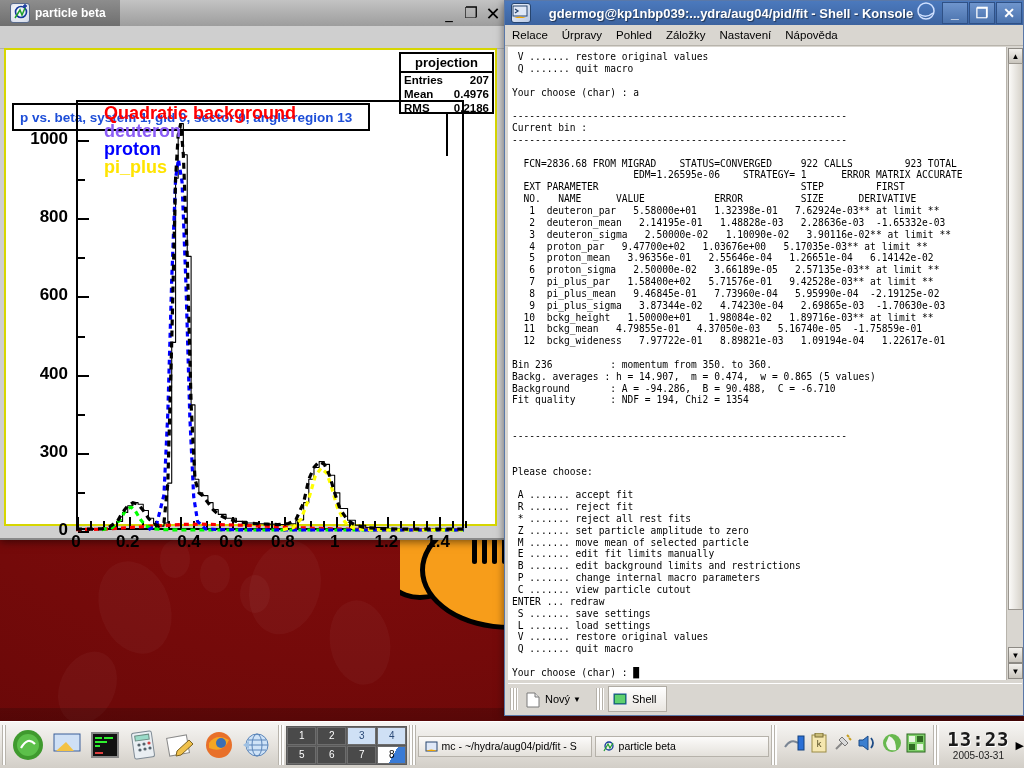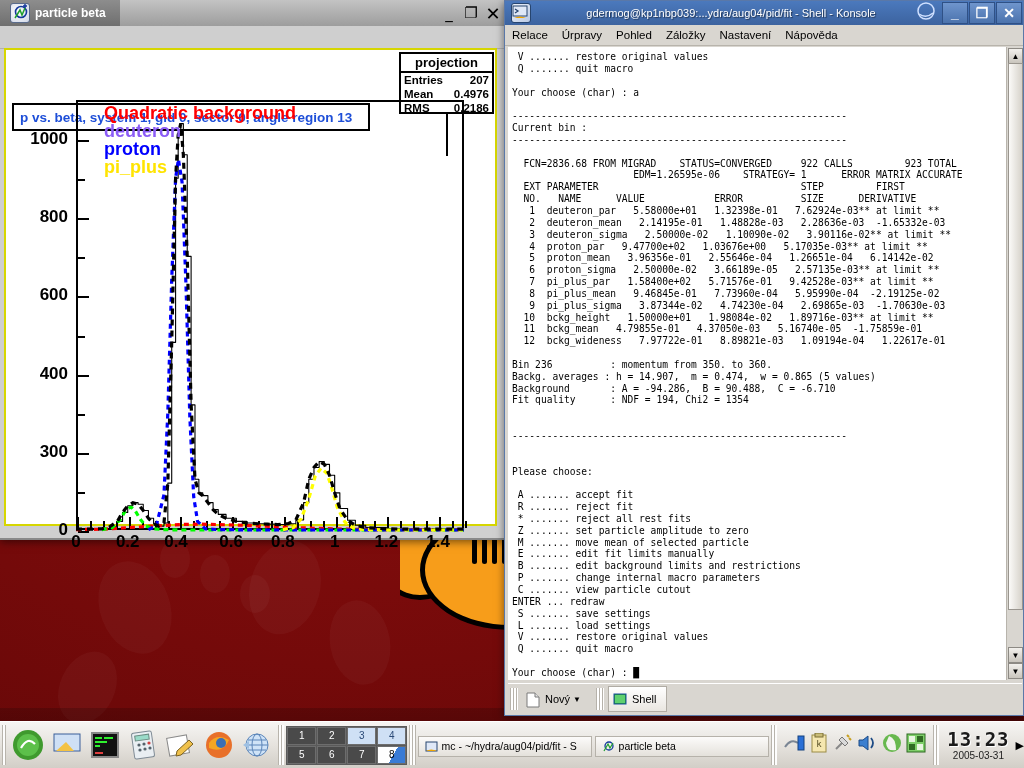--- a/index.html
+++ b/index.html
@@ -64,21 +64,21 @@
   .ytick{position:absolute;left:0;height:2px;background:#000;}
   .xtick{position:absolute;bottom:0;width:2px;background:#000;}
 
   .legend{position:absolute;left:72px;top:52px;font-size:18px;font-weight:bold;line-height:18px;}
 
   
   #kon{left:504px;top:0;width:520px;height:716px;background:#d9d6d0;
      border:1px solid #5a78a8;box-sizing:border-box;}
   #kon-title{height:24px;background:linear-gradient(180deg,#4b79bd,#3c639f);
      display:flex;align-items:center;color:#fff;}
-  #kon-title .t{flex:1;font-size:11px;font-weight:normal;text-align:center;
+  #kon-title .t{flex:1;font-size:13px;font-weight:bold;text-align:center;
      text-shadow:1px 1px 1px rgba(0,0,0,.5);padding-left:10px;}
   #kon-title .kb{width:24px;height:20px;margin-right:1px;display:flex;align-items:center;justify-content:center;
      font-size:14px;font-weight:bold;background:linear-gradient(180deg,#6f95cd,#4b73ad);border:1px solid #2f5186;}
   #kon-menu{height:20px;display:flex;align-items:center;background:#d9d6d0;font-size:11.5px;
      border-bottom:1px solid #b8b4ac;}
   #kon-menu span{padding:0 7px;}
   #kon-body{position:absolute;left:3px;top:46px;width:514px;height:633px;background:#ffffff;display:flex;}
   #term{flex:1;background:#fff;color:#000;font-family:"DejaVu Sans Mono","Liberation Mono",monospace;
      font-size:9.6px;line-height:11.85px;white-space:pre;padding:4px 0 0 4px;overflow:hidden;letter-spacing:0px;}
   #scroll{width:15px;background:#d9d6d0;border-left:1px solid #b8b4ac;position:relative;}
@@ -248,21 +248,21 @@
             <div style="top: 430px;">0</div>
             <div style="top: 351.818px;">300</div>
             <div style="top: 273.636px;">400</div>
             <div style="top: 195.455px;">600</div>
             <div style="top: 117.273px;">800</div>
             <div style="top: 39.0909px;">1000</div>
           </div>
         <div id="xlabels">
             <div style="left: 0px;">0</div>
             <div style="left: 51.7333px;">0.2</div>
-            <div style="left: 100px;">0.4</div>
+            <div style="left: 113px;">0.4</div>
             <div style="left: 155.2px;">0.6</div>
             <div style="left: 206.933px;">0.8</div>
             <div style="left: 258.667px;">1</div>
             <div style="left: 310.4px;">1.2</div>
             <div style="left: 362.133px;">1.4</div>
           </div>
         <svg id="curves" width="410" height="432" viewBox="0 0 410 432" style="position:absolute;left:0;top:0">
             <path d="M22.00 429.22 L34.93 429.22 L34.93 429.22 L47.87 429.22 L47.87 428.83 L55.63 428.83 L55.63 426.87 L63.39 426.87 L63.39 421.40 L68.56 421.40 L68.56 412.41 L73.73 412.41 L73.73 405.76 L78.91 405.76 L78.91 402.64 L84.08 402.64 L84.08 404.20 L89.25 404.20 L89.25 410.45 L94.43 410.45 L94.43 418.27 L99.60 418.27 L99.60 423.75 L104.77 423.75 L104.77 426.09 L109.95 426.09 L109.95 422.96 L113.83 422.96 L113.83 383.09 L117.71 383.09 L117.71 242.36 L121.59 242.36 L121.59 78.18 L124.17 78.18 L124.17 35.18 L126.76 35.18 L126.76 23.45 L129.35 23.45 L129.35 54.73 L133.23 54.73 L133.23 156.36 L137.11 156.36 L137.11 304.91 L140.99 304.91 L140.99 379.18 L144.87 379.18 L144.87 392.86 L148.75 392.86 L148.75 395.60 L153.92 395.60 L153.92 402.64 L159.09 402.64 L159.09 409.67 L164.27 409.67 L164.27 414.36 L172.03 414.36 L172.03 418.27 L182.37 418.27 L182.37 421.40 L192.72 421.40 L192.72 422.96 L203.07 422.96 L203.07 423.75 L213.41 423.75 L213.41 424.14 L223.76 424.14 L223.76 424.53 L234.11 424.53 L234.11 423.75 L241.87 423.75 L241.87 419.84 L249.63 419.84 L249.63 402.64 L254.80 402.64 L254.80 379.18 L259.97 379.18 L259.97 367.45 L265.15 367.45 L265.15 361.59 L270.32 361.59 L270.32 364.33 L275.49 364.33 L275.49 375.27 L280.67 375.27 L280.67 392.86 L285.84 392.86 L285.84 408.50 L293.60 408.50 L293.60 420.23 L301.36 420.23 L301.36 425.31 L311.71 425.31 L311.71 427.65 L332.40 427.65 L332.40 428.83 L358.27 428.83 L358.27 429.22 L384.13 429.22 L384.13 429.22 L410.00 429.22 L410.00 429.22" fill="none" stroke="#000000" stroke-width="1.1" stroke-linejoin="round"></path>
             <path d="M22.00 429.61 L47.87 429.22 L73.73 427.65 L99.60 426.09 L125.47 424.53 L146.16 424.14 L164.27 424.53 L190.13 425.31 L216.00 426.48 L241.87 427.65 L267.73 428.44 L293.60 429.22 L319.47 429.61 L358.27 429.61 L410.00 429.61" fill="none" stroke="#ff0000" stroke-width="3.2" stroke-dasharray="5,4" stroke-linejoin="round"></path>
             <path d="M47.87 429.61 L58.21 427.65 L65.97 419.84 L71.15 411.24 L76.32 407.33 L77.35 407.33 L81.49 411.24 L86.67 419.84 L91.84 426.09 L99.60 428.83 L109.95 429.61 L125.47 430.00 L177.20 430.00 L280.67 430.00 L410.00 430.00" fill="none" stroke="#00ff00" stroke-width="3.2" stroke-dasharray="5,4" stroke-linejoin="round"></path>

